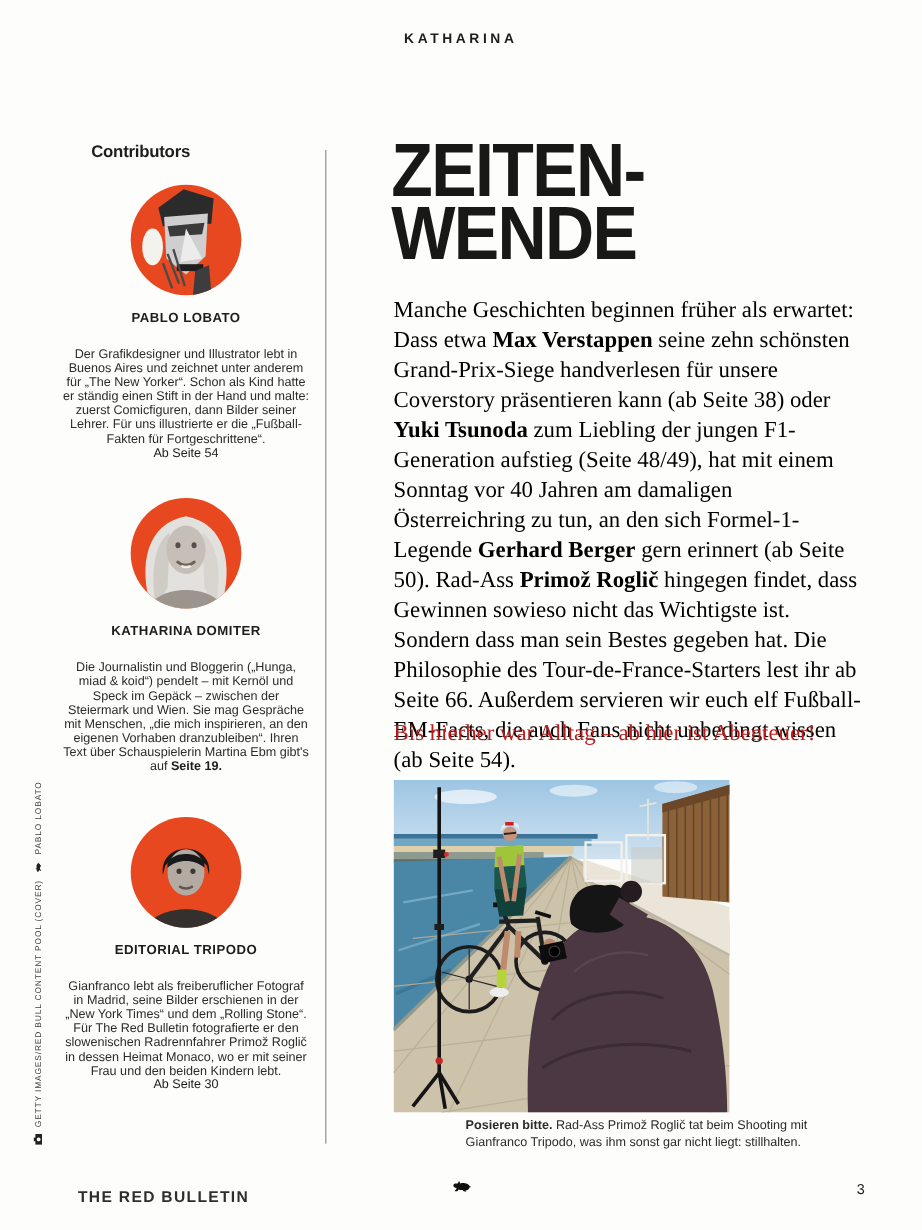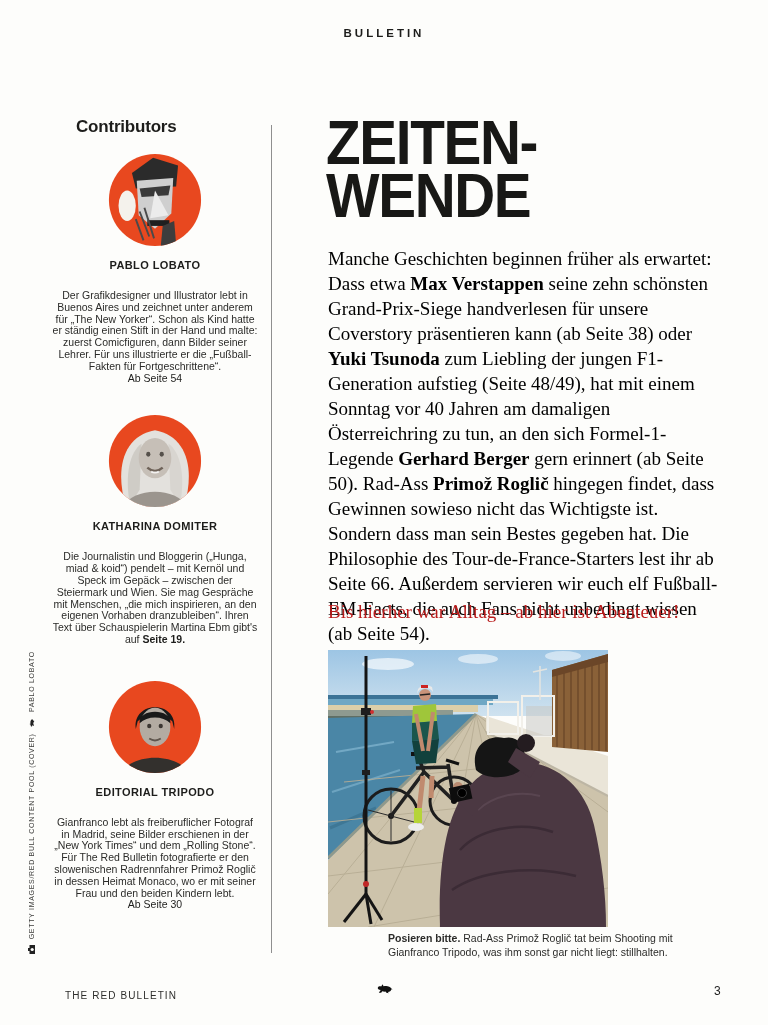--- a/index.html
+++ b/index.html
@@ -7,21 +7,21 @@
     width:768px;height:1025px;position:relative;overflow:hidden;
     background:#fdfdfb;color:#1d1d1b;
     font-family:"Liberation Sans",sans-serif;
   }
   .kicker{
     position:absolute;top:27px;left:0;right:0;text-align:center;
     font-weight:bold;font-size:11.5px;letter-spacing:3px;color:#1d1d1b;
   }
   
   .sidebar{position:absolute;left:52px;top:114px;width:206px;}
-  .sidebar-title{font-size:17px;font-weight:bold;margin:0 0 0 24px;line-height:25px;letter-spacing:-0.2px;}
+  .sidebar-title{font-size:14px;font-weight:bold;margin:0 0 0 24px;line-height:25px;letter-spacing:-0.2px;}
   .contributor{text-align:center;}
   .avatar{width:96px;height:96px;margin:0 auto;display:block;}
   .c-name{font-size:11px;font-weight:bold;letter-spacing:.4px;margin-top:11px;}
   .c-bio{font-size:10.5px;line-height:11.8px;color:#2b2b29;margin-top:19px;}
   .c-bio b{font-weight:bold;color:#1d1d1b;}
   .c-link{font-size:10.5px;line-height:11.8px;font-weight:normal;color:#1d1d1b;}
   .mt1{margin-top:13px;} .mt2{margin-top:29px;} .mt3{margin-top:33px;}
   .divider{position:absolute;left:271px;top:125px;width:1px;height:828px;background:#8f8f8f;}
   
   .headline{
@@ -40,35 +40,35 @@
     font-family:"Liberation Serif","DejaVu Serif",serif;
     font-size:19px;line-height:25px;color:#b91c1c;
   }
   .photo{position:absolute;left:328px;top:650px;width:280px;height:277px;}
   .caption{
     position:absolute;left:348px;top:932px;width:292px;
     font-size:10.5px;line-height:13.5px;color:#2b2b29;margin-left:40px;
   }
   .caption b{font-weight:bold;}
   
-  .footer-left{position:absolute;left:65px;top:990px;font-size:10px;letter-spacing:1.1px;color:#2e2e2c;}
+  .footer-left{position:absolute;left:65px;top:990px;font-size:13px;letter-spacing:1.1px;color:#2e2e2c;font-weight:bold;}
   .footer-logo{position:absolute;left:375px;top:981px;width:19px;height:14px;}
   .footer-page{position:absolute;left:714px;top:984px;font-size:12px;color:#222;}
   
   .side-credit{
     position:absolute;left:28px;top:957px;width:272px;
     transform:rotate(-90deg);transform-origin:0 0;
     font-size:7px;letter-spacing:.7px;color:#3c3c3a;white-space:nowrap;
   }
   .side-credit svg{vertical-align:-1px;margin:0 3px;}
 </style>
 </head>
 <body>
 
-<div class="kicker">BULLETIN</div>
+<div class="kicker">KATHARINA</div>
 
 <div class="sidebar">
   <h2 class="sidebar-title">Contributors</h2>
 
   <div class="contributor mt1">
     <svg class="avatar" viewBox="0 0 100 100">
       <defs>
           <clipPath id="cp1">
             <circle cx="50" cy="50" r="48"></circle>
           </clipPath>

